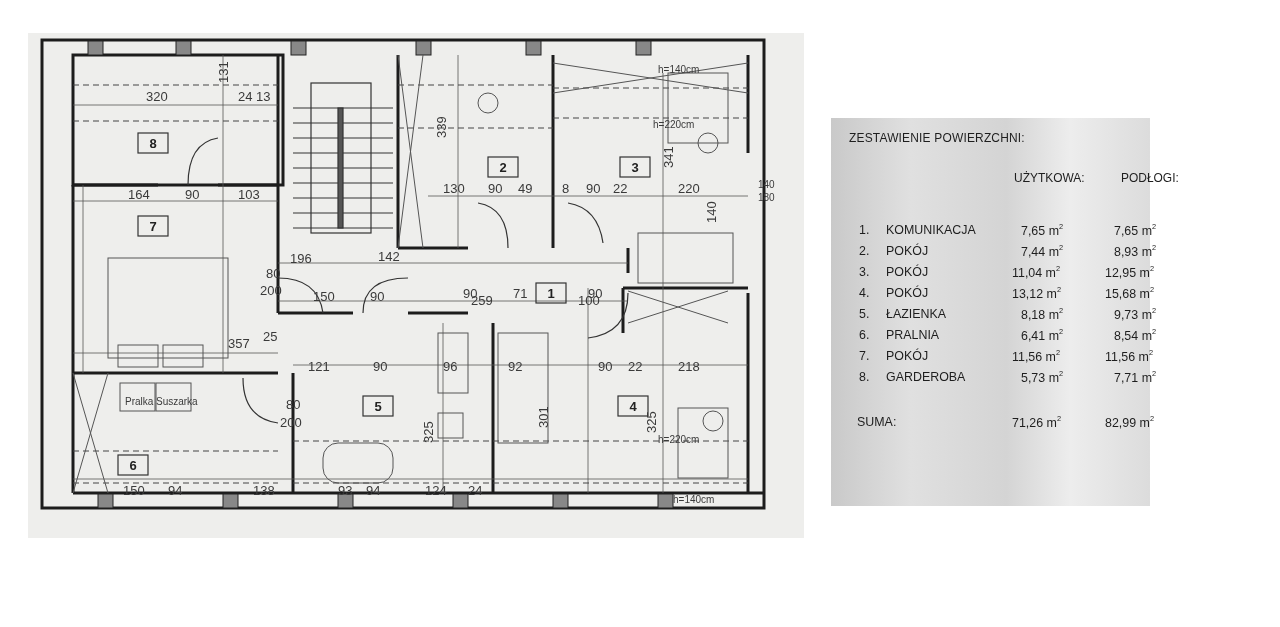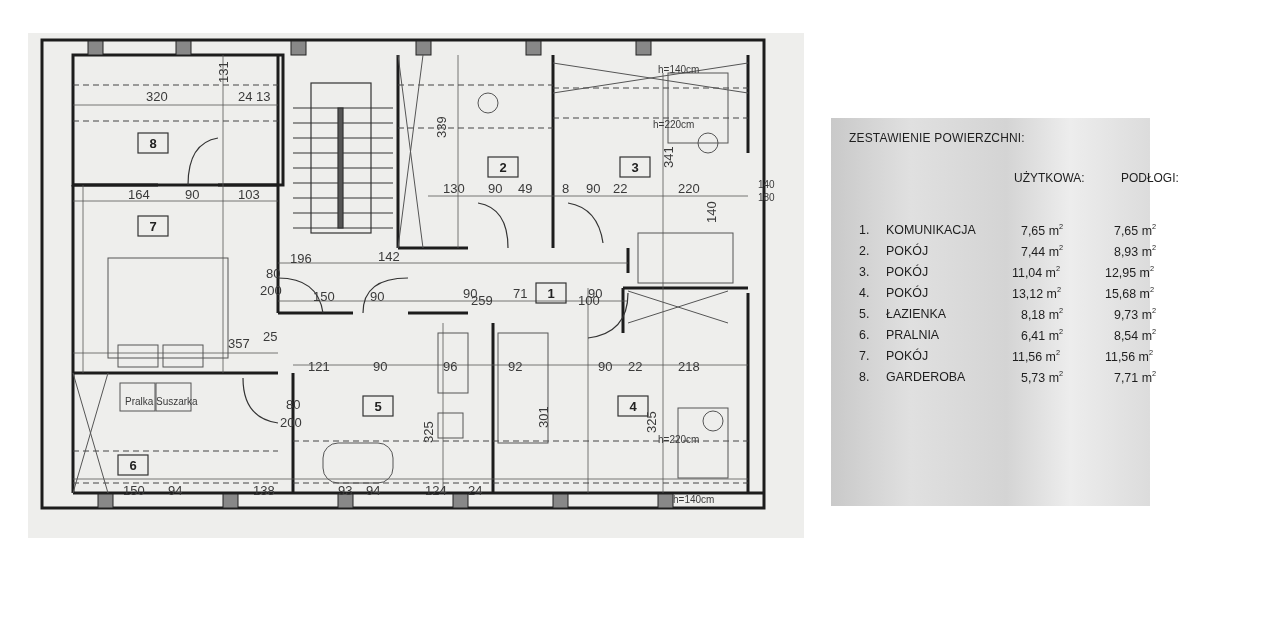--- a/index.html
+++ b/index.html
@@ -269,13 +269,18 @@
     <span style="left:55px;">POKÓJ</span>
     <span style="left:181px;"><span style="position:static">11,56</span> m<sup>2</sup></span>
     <span style="left:274px;"><span style="position:static">11,56</span> m<sup>2</sup></span>
   </div>
   <div class="row" style="top:251px;">
     <span style="left:28px;">8.</span>
     <span style="left:55px;">GARDEROBA</span>
     <span style="left:190px;"><span style="position:static">5,73</span> m<sup>2</sup></span>
     <span style="left:283px;"><span style="position:static">7,71</span> m<sup>2</sup></span>
   </div>
+  <div class="row" style="top:296px;">
+    <span style="left:26px;">SUMA:</span>
+    <span style="left:181px;"><span style="position:static">71,26</span> m<sup>2</sup></span>
+    <span style="left:274px;"><span style="position:static">82,99</span> m<sup>2</sup></span>
+  </div>
 </div>
 
 </body></html>

